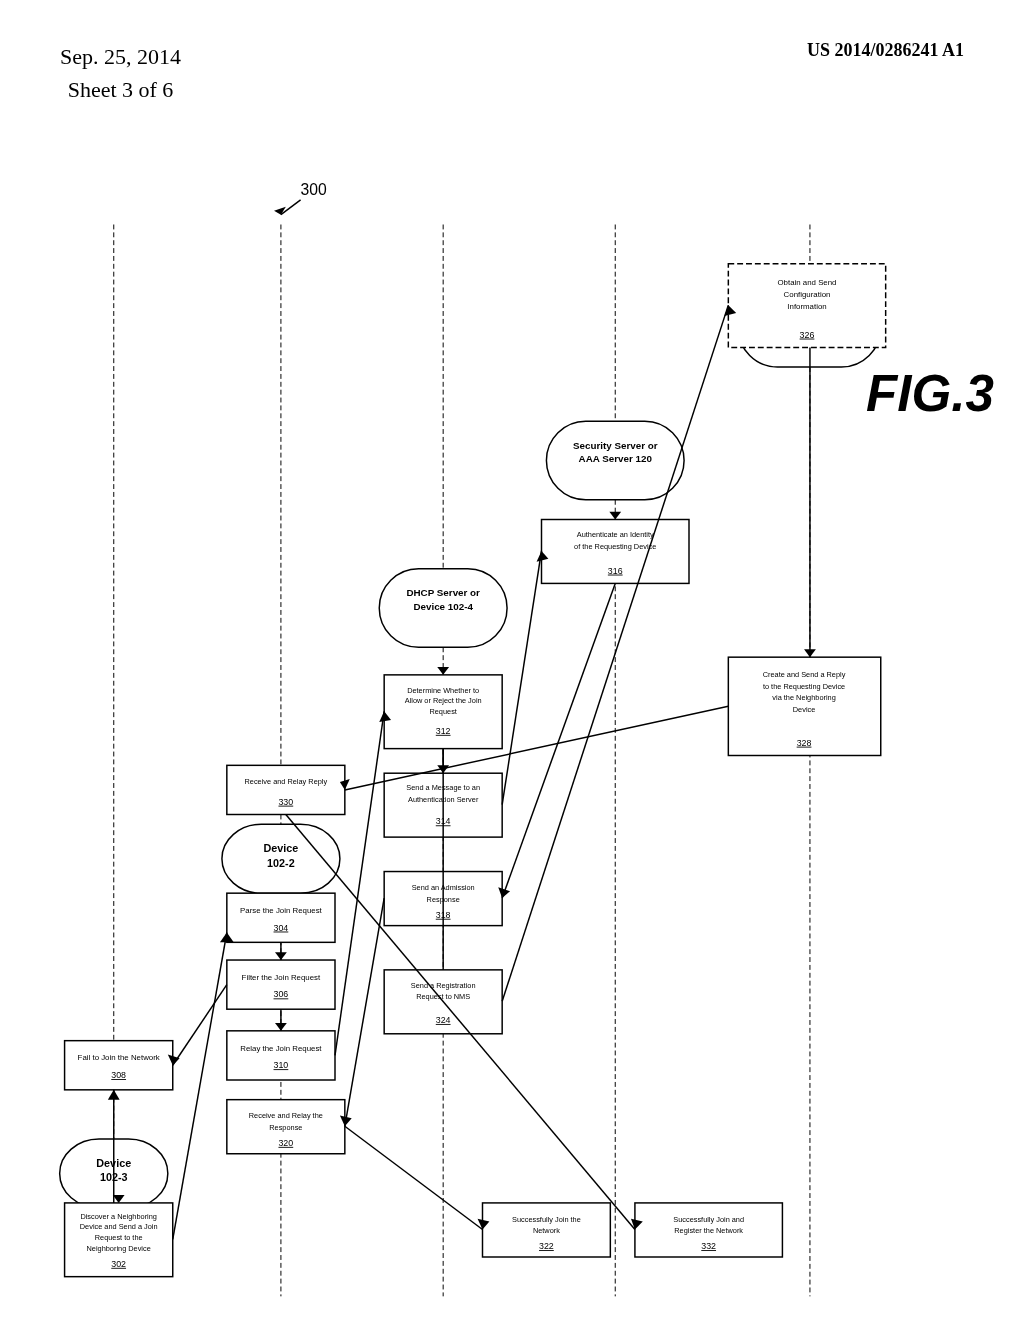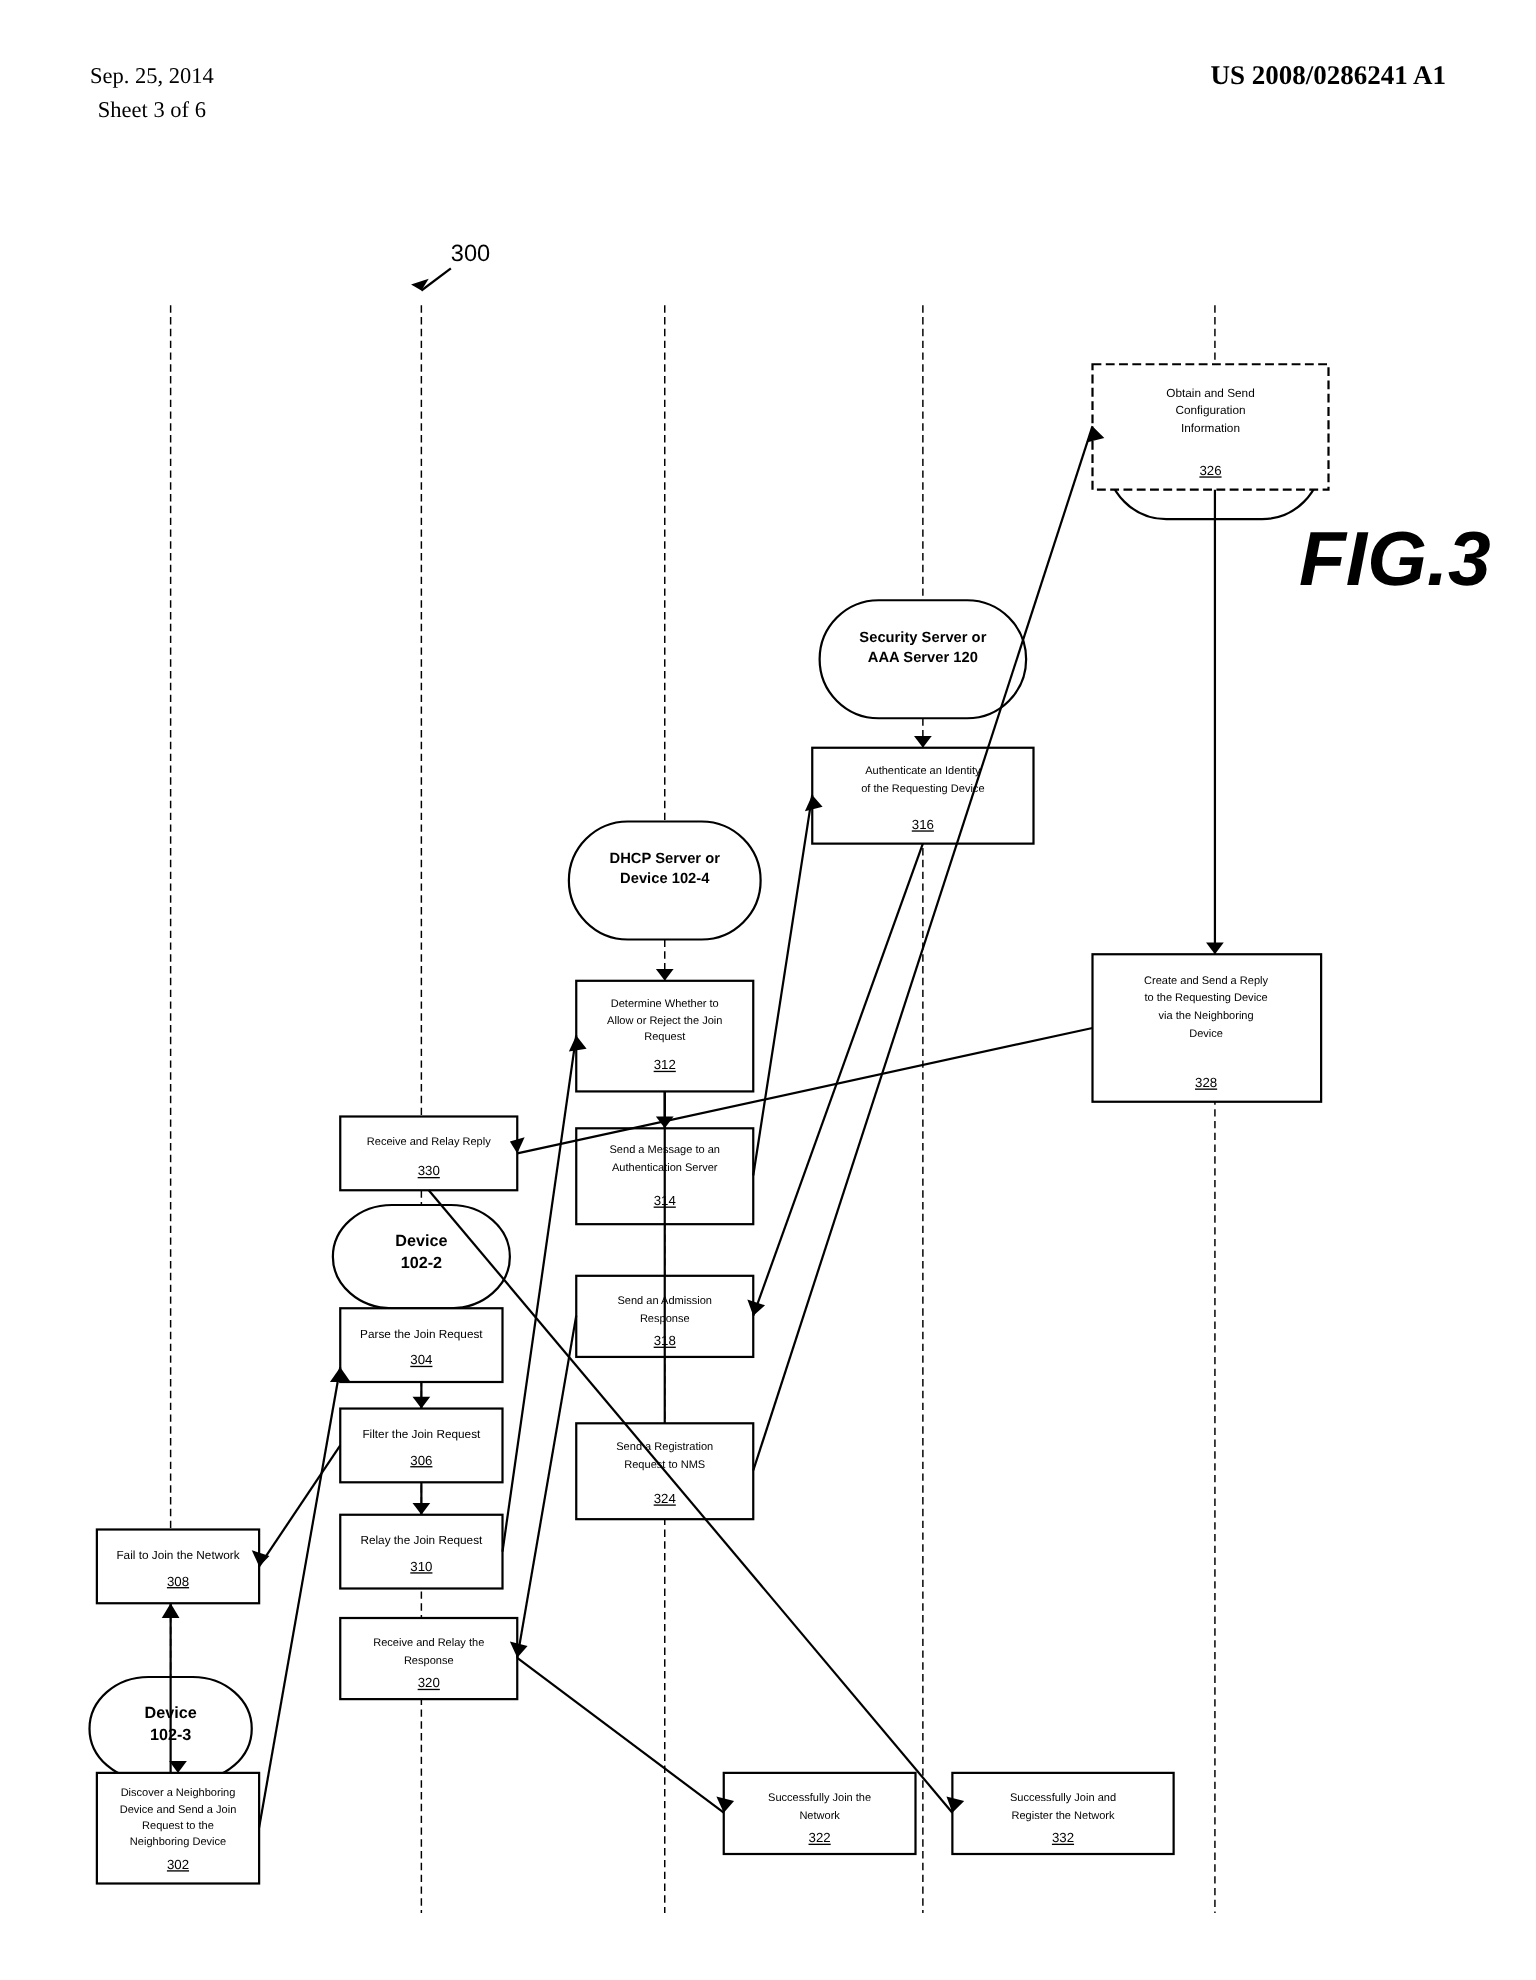--- a/index.html
+++ b/index.html
@@ -22,21 +22,21 @@
 
     .header-left {
       font-size: 22px;
       font-weight: bold;
       font-style: italic;
       max-width: 400px;
       line-height: 1.3;
     }
 
     .header-center {
-      font-size: 15px;
+      font-size: 22px;
       text-align: center;
       line-height: 1.5;
     }
 
     .header-right {
       font-size: 18px;
       font-weight: bold;
       text-align: right;
     }
 
@@ -57,21 +57,21 @@
     }
   </style>
 </head>
 <body>
 
 <div class="page-header">
   <div class="header-center">
     <span>Sep. 25, 2014</span><br>
     <span>Sheet 3 of 6</span>
   </div>
-  <div class="header-right">US 2008/0286241 A1</div>
+  <div class="header-right">US 2014/0286241 A1</div>
 </div>
 
 <div class="diagram-container">
   <svg class="main-diagram" viewBox="0 0 980 1200">
 
     <text x="850" y="280" font-size="52" font-weight="bold" font-style="italic" font-family="Arial">FIG.3</text>
 
     <text x="275" y="60" font-size="16" font-family="Arial">300</text>
     <line x1="275" y1="65" x2="255" y2="80" stroke="black" stroke-width="1.5"></line>
     <polygon points="255,80 260,72 248,76" fill="black"></polygon>

